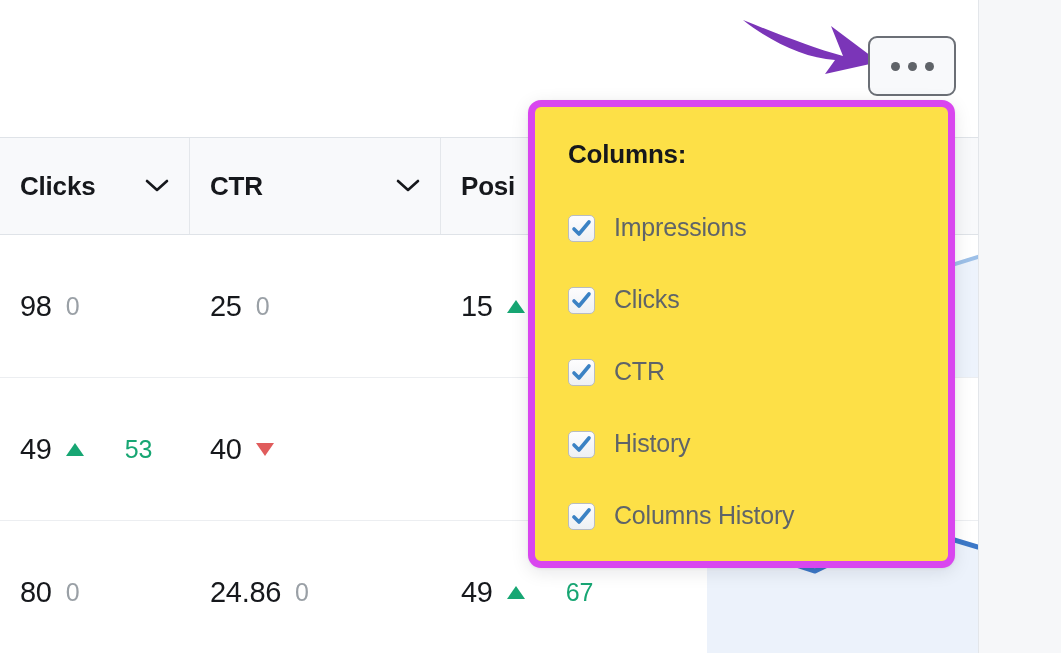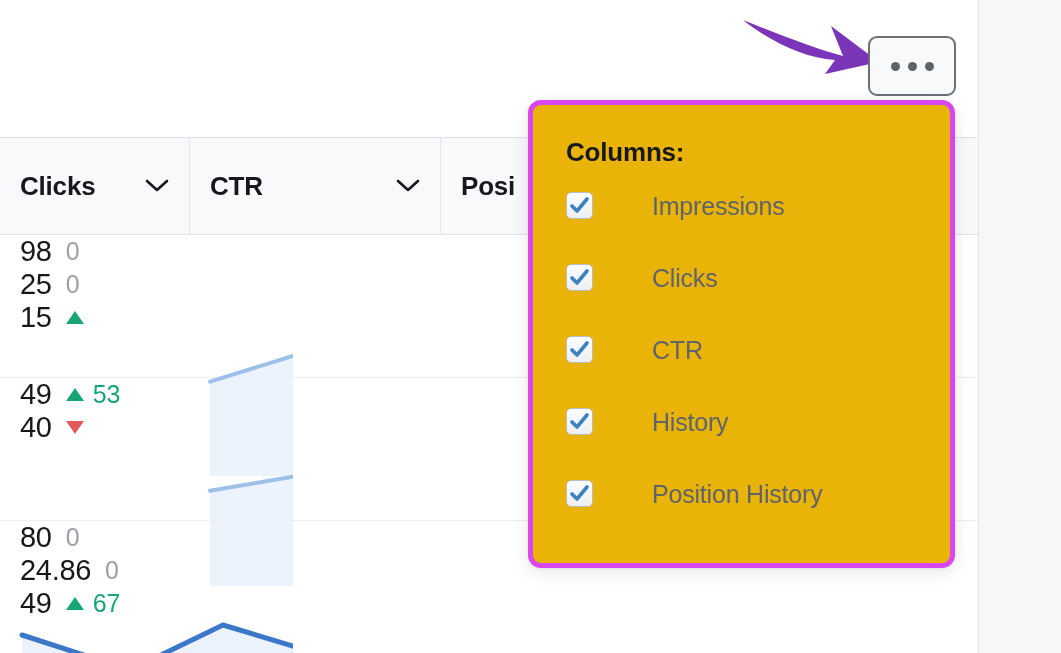--- a/index.html
+++ b/index.html
@@ -52,40 +52,39 @@
   .col-ctr    { width: 251px; }
   .col-pos    { width: 244px; }
   .col-hist   { width: 293px; border-right: none; }
 
   .tbody { }
   .trow {
     display: flex;
     height: 143px;
     border-bottom: 1px solid #eceef1;
     background: #ffffff;
-    flex-direction: column;
   }
   .trow:last-child { border-bottom: none; }
   .td {
     display: flex; align-items: center;
     height: 100%;
     padding: 0 20px;
     position: relative;
   }
   .cell-main {
     font-size: 29px; color: #16181c; font-weight: 400;
     letter-spacing: -0.3px;
   }
   .cell-delta {
     display: inline-flex; align-items: center;
     margin-left: 14px;
     font-size: 25px;
   }
   .delta-zero { color: #9aa0a6; }
-  .delta-up   { color: #17a673; }
+  .delta-up   { color: #17a673; gap: 32px; }
   .delta-down { color: #e05c5c; }
   .tri {
     width: 0; height: 0; margin-right: 9px;
     border-left: 9px solid transparent;
     border-right: 9px solid transparent;
   }
   .tri-up   { border-bottom: 13px solid #17a673; }
   .tri-down { border-top: 13px solid #e05c5c; }
 
   
@@ -109,37 +108,36 @@
   .arrow-anno {
     position: absolute; left: 735px; top: 8px;
     width: 150px; height: 82px;
     pointer-events: none;
   }
 
   
   .panel {
     position: absolute; left: 528px; top: 100px;
     width: 427px; height: 468px;
-    background: #eab308;
-    border: 5px solid #d946ef;
+    background: #fde047;
+    border: 7px solid #d946ef;
     border-radius: 13px;
     box-shadow: 0 4px 18px rgba(20,24,31,0.10), 0 1px 3px rgba(20,24,31,0.06);
     padding: 32px 0 0 33px;
   }
   .panel-title {
     font-size: 26px; font-weight: 700; color: #16181c;
     letter-spacing: -0.2px;
     margin-bottom: 24px;
   }
   .chk-row {
-    display: flex; align-items: flex-start;
+    display: flex; align-items: flex-end;
     height: 48px;
     margin-bottom: 24px;
     cursor: pointer;
-    gap: 40px;
   }
   .chk-row:last-child { margin-bottom: 0; }
   .chk-box {
     width: 27px; height: 27px; flex: 0 0 27px;
     border: 1px solid #b8bcc2;
     border-radius: 5px;
     background: linear-gradient(180deg,#fdfdfe 0%, #eef0f3 100%);
     position: relative;
     margin-right: 19px;
   }
@@ -328,17 +326,17 @@
       </span>
       <span class="chk-label">History</span>
     </label>
 
     <label class="chk-row">
       <span class="chk-box">
         <svg width="21" height="21" viewBox="0 0 21 21">
             <path d="M3 11 L8 16 L18 4" fill="none" stroke="#3b82c4" stroke-width="3.6" stroke-linecap="round" stroke-linejoin="round"></path>
           </svg>
       </span>
-      <span class="chk-label">Position History</span>
+      <span class="chk-label">Columns History</span>
     </label>
   </div>
 
 </div>
 
 </body></html>

